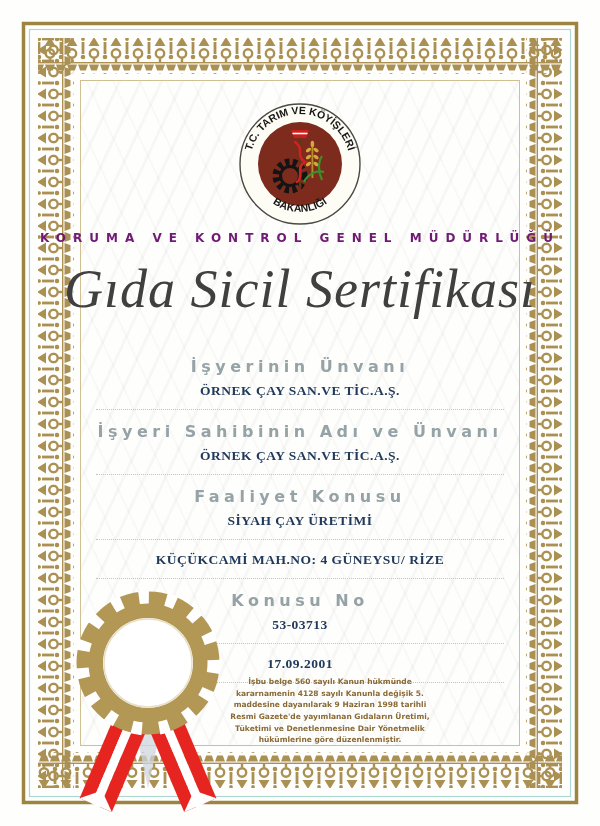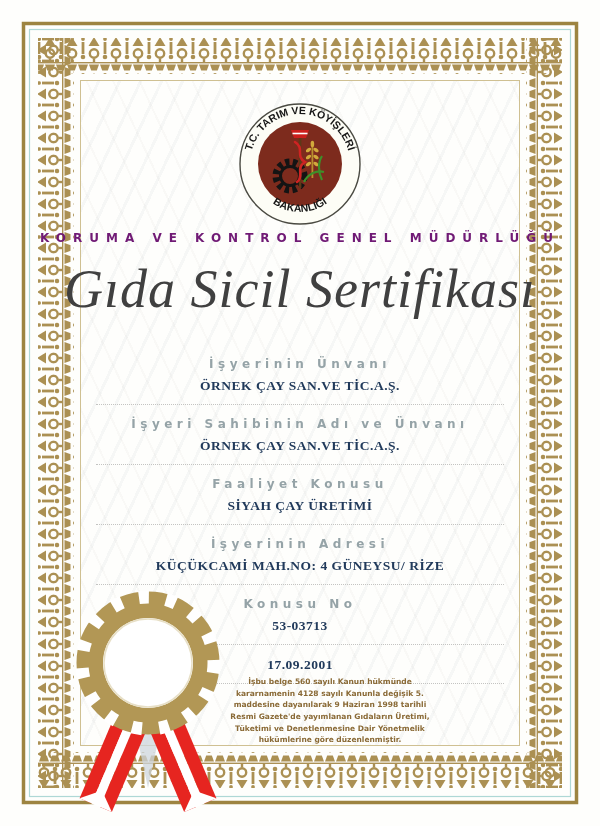--- a/index.html
+++ b/index.html
@@ -22,21 +22,21 @@
     font-family:"DejaVu Sans",sans-serif;font-size:12px;font-weight:bold;
     letter-spacing:7px;color:#701a75;
   }
   .title{
     position:absolute;top:258px;left:0;right:0;text-align:center;
     font-family:"Liberation Serif",serif;font-style:italic;
     font-size:54px;color:#404040;letter-spacing:1px;
   }
   .fields{position:absolute;top:357px;left:96px;width:408px;text-align:center;}
   .field-label{
-    font-family:"DejaVu Sans",sans-serif;font-size:12px;font-weight:bold;
+    font-family:"DejaVu Sans",sans-serif;font-size:16px;font-weight:bold;
     letter-spacing:4.5px;color:#95a3a7;margin-bottom:7px;
   }
   .field-value{
     font-family:"Liberation Serif",serif;font-size:13.5px;font-weight:bold;
     color:#213a5b;letter-spacing:0.5px;margin-bottom:9px;
   }
   .field-sep{border-bottom:1px dotted #c4c4c2;margin-bottom:12px;height:1px;}
   .legal{
     position:absolute;top:676px;left:227px;width:206px;text-align:center;
     font-family:"DejaVu Sans",sans-serif;font-size:7.5px;font-weight:bold;
@@ -154,21 +154,20 @@
       <div class="field-label">İşyeri Sahibinin Adı ve Ünvanı</div>
       <div class="field-value">ÖRNEK ÇAY SAN.VE TİC.A.Ş.</div>
       <div class="field-sep"></div>
     </div>
     <div class="field">
       <div class="field-label">Faaliyet Konusu</div>
       <div class="field-value">SİYAH ÇAY ÜRETİMİ</div>
       <div class="field-sep"></div>
     </div>
     <div class="field">
-      <div class="field-label">İşyerinin Adresi</div>
       <div class="field-value">KÜÇÜKCAMİ MAH.NO: 4 GÜNEYSU/ RİZE</div>
       <div class="field-sep"></div>
     </div>
     <div class="field">
       <div class="field-label">Konusu No</div>
       <div class="field-value">53-03713</div>
       <div class="field-sep"></div>
     </div>
     <div class="field">
       <div class="field-value">17.09.2001</div>

